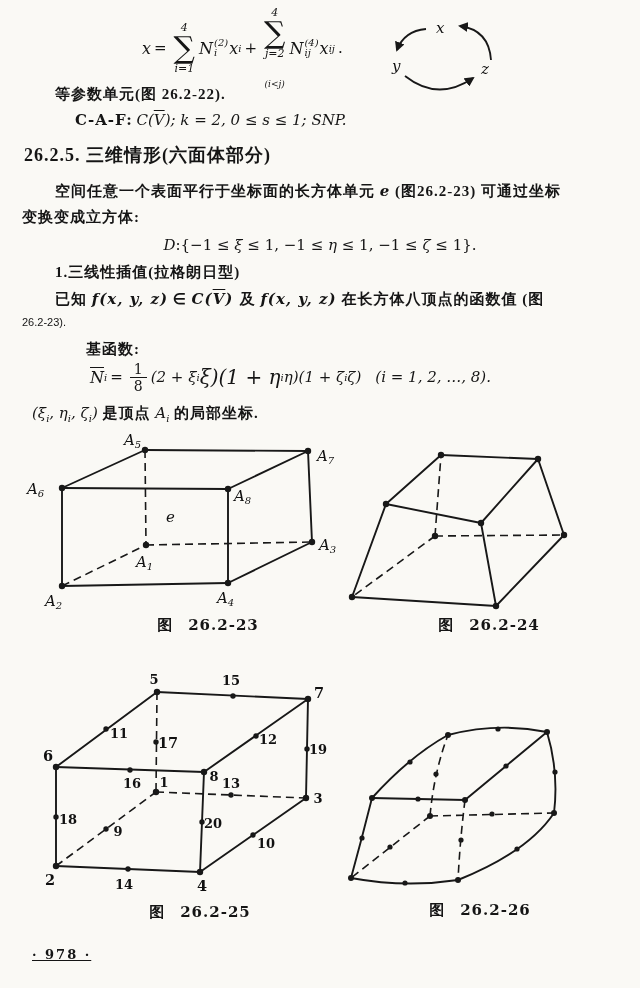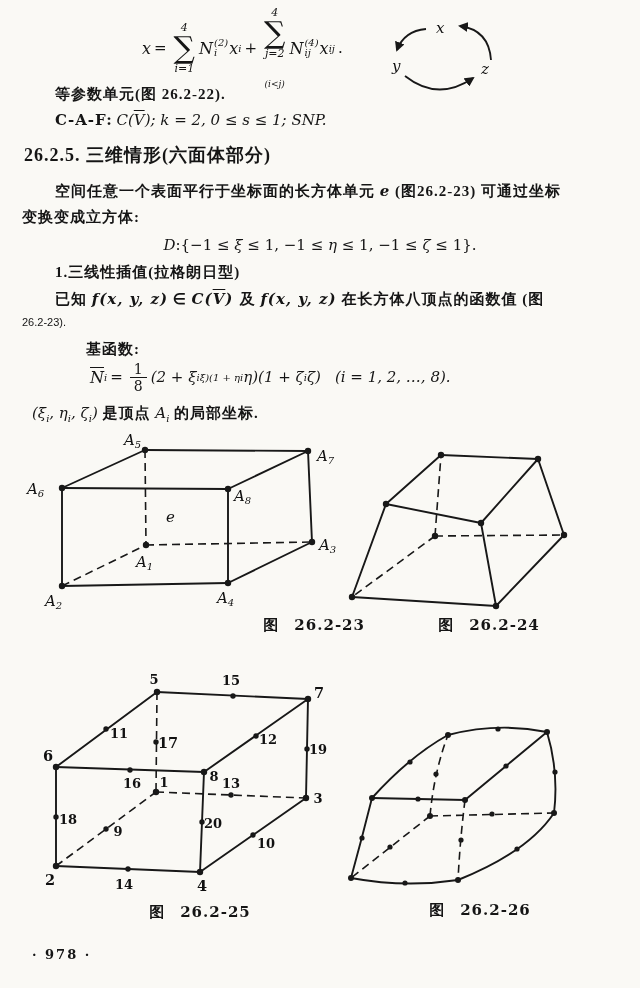--- a/index.html
+++ b/index.html
@@ -87,21 +87,21 @@
     <path d="M103,44 Q101,14 72,10" marker-end="url(#ah)"></path>
   </g>
   <text class="flabel" x="48" y="17">x</text>
   <text class="flabel" x="4" y="55">y</text>
   <text class="flabel" x="93" y="58">z</text>
 </svg>
 
 <div class="t cn" style="left:55px; top:85px;">等参数单元(图 26.2-22).</div>
 
 <div class="t" style="left:55px; top:111px; font-size:15px;">
-  <span class="bold" style="font-family:'DejaVu Serif',serif; letter-spacing:1px;">C-A-F:</span>
+  <span class="bold" style="font-family:'DejaVu Serif',serif; letter-spacing:1px;margin-left:20px;">C-A-F:</span>
   <span class="var">C(</span><span class="var ov">V</span><span class="var">);  k = 2,  0 ≤ s ≤ 1;  SNP.</span>
 </div>
 
 <div class="t heading" style="left:24px; top:143px;">26.2.5. 三维情形(六面体部分)</div>
 
 <div class="t cn" style="left:55px; top:182px;">
   <span>空间任意一个表面平行于坐标面的长方体单元 </span><span class="var">e</span><span> (图26.2-23) 可通过坐标</span>
 </div>
 <div class="t cn" style="left:22px; top:208px;">变换变成立方体:</div>
 
@@ -123,21 +123,21 @@
 <div class="abs frow" style="left:90px; top:356px; height:42px;">
   <span class="fv ov">N</span>
     <sub class="var">i</sub>
   <span class="fop">=</span>
   <span class="frac">
     <span class="num" style="font:14px 'DejaVu Serif',serif;">1</span>
     <span class="den">8</span>
   </span>
   <span class="fv" style="font-size:15px;">(2 + ξ</span>
     <sub class="var">i</sub>
-    <span class="fv" style="font-size:10px;">ξ)(1 + η</span>
+    <span class="fv" style="font-size:20px;">ξ)(1 + η</span>
     <sub class="var">i</sub>
     <span class="fv" style="font-size:15px;">η)(1 + ζ</span>
     <sub class="var">i</sub>
     <span class="fv" style="font-size:15px;">ζ)</span>
   <span class="fv" style="font-size:15px; margin-left:14px;">(i = 1, 2, …, 8).</span>
 </div>
 
 <div class="t" style="left:32px; top:404px; font-size:15px;">
   <span class="var">(ξ</span><sub class="var">i</sub><span class="var">, η</span><sub class="var">i</sub><span class="var">, ζ</span><sub class="var">i</sub><span class="var">)</span><span class="cn"> 是顶点 </span><span class="var">A</span><sub class="var">i</sub><span class="cn"> 的局部坐标.</span>
 </div>
@@ -172,21 +172,21 @@
   <text class="flabel" x="104" y="15"><tspan>A</tspan><tspan class="fsub2" dy="3">5</tspan></text>
   <text class="flabel" x="297" y="31"><tspan>A</tspan><tspan class="fsub2" dy="3">7</tspan></text>
   <text class="flabel" x="7" y="64"><tspan>A</tspan><tspan class="fsub2" dy="3">6</tspan></text>
   <text class="flabel" x="214" y="71"><tspan>A</tspan><tspan class="fsub2" dy="3">8</tspan></text>
   <text class="flabel" x="146" y="92">e</text>
   <text class="flabel" x="116" y="137"><tspan>A</tspan><tspan class="fsub2" dy="3">1</tspan></text>
   <text class="flabel" x="299" y="120"><tspan>A</tspan><tspan class="fsub2" dy="3">3</tspan></text>
   <text class="flabel" x="25" y="176"><tspan>A</tspan><tspan class="fsub2" dy="3">2</tspan></text>
   <text class="flabel" x="197" y="173"><tspan>A</tspan><tspan class="fsub2" dy="3">4</tspan></text>
 </svg>
-<div class="cap" style="left:35px; top:616px; width:330px;text-align:right;">
+<div class="cap" style="left:43px; top:616px; width:330px;">
   <span>图</span><span class="capnum">26.2-23</span>
 </div>
 
 <svg class="abs" style="left:348px; top:430px;" width="282" height="182" viewBox="0 0 282 182">
   <g class="solid" style="stroke-width:2.2;">
     <line x1="93" y1="25" x2="190" y2="29"></line>
     <line x1="93" y1="25" x2="38" y2="74"></line>
     <line x1="190" y1="29" x2="133" y2="93"></line>
     <line x1="38" y1="74" x2="133" y2="93"></line>
     <line x1="190" y1="29" x2="216" y2="105"></line>
@@ -322,13 +322,13 @@
     <circle cx="131" cy="148" r="2.6"></circle>
       <circle cx="106" cy="82" r="2.6"></circle>
     <circle cx="162" cy="122" r="2.6"></circle>
       <circle cx="60" cy="155" r="2.6"></circle>
   </g>
 </svg>
 <div class="cap" style="left:330px; top:901px; width:300px;">
   <span>图</span><span class="capnum">26.2-26</span>
 </div>
 
-<div class="t footer" style="left:32px; top:947px;">· 978 ·</div>
+<div class="t footer" style="left:32px; top:947px;text-decoration:underline;">· 978 ·</div>
 
 </body></html>

